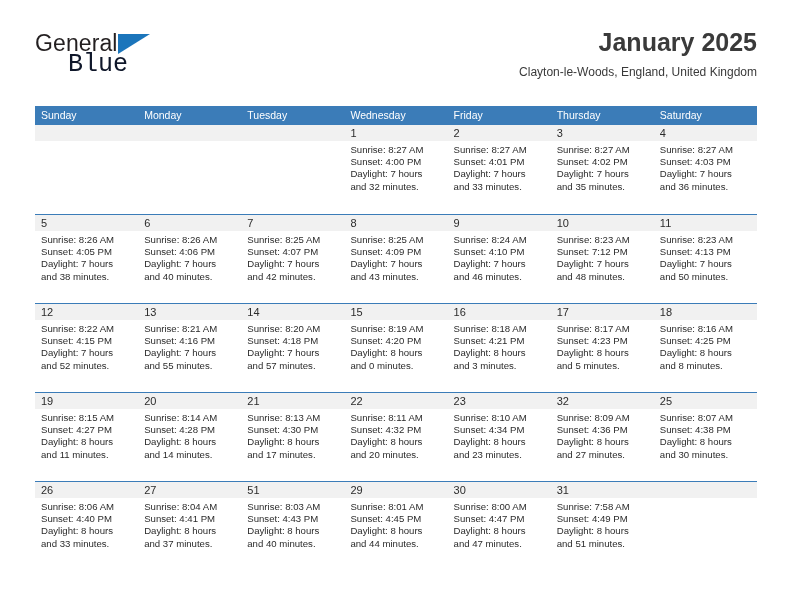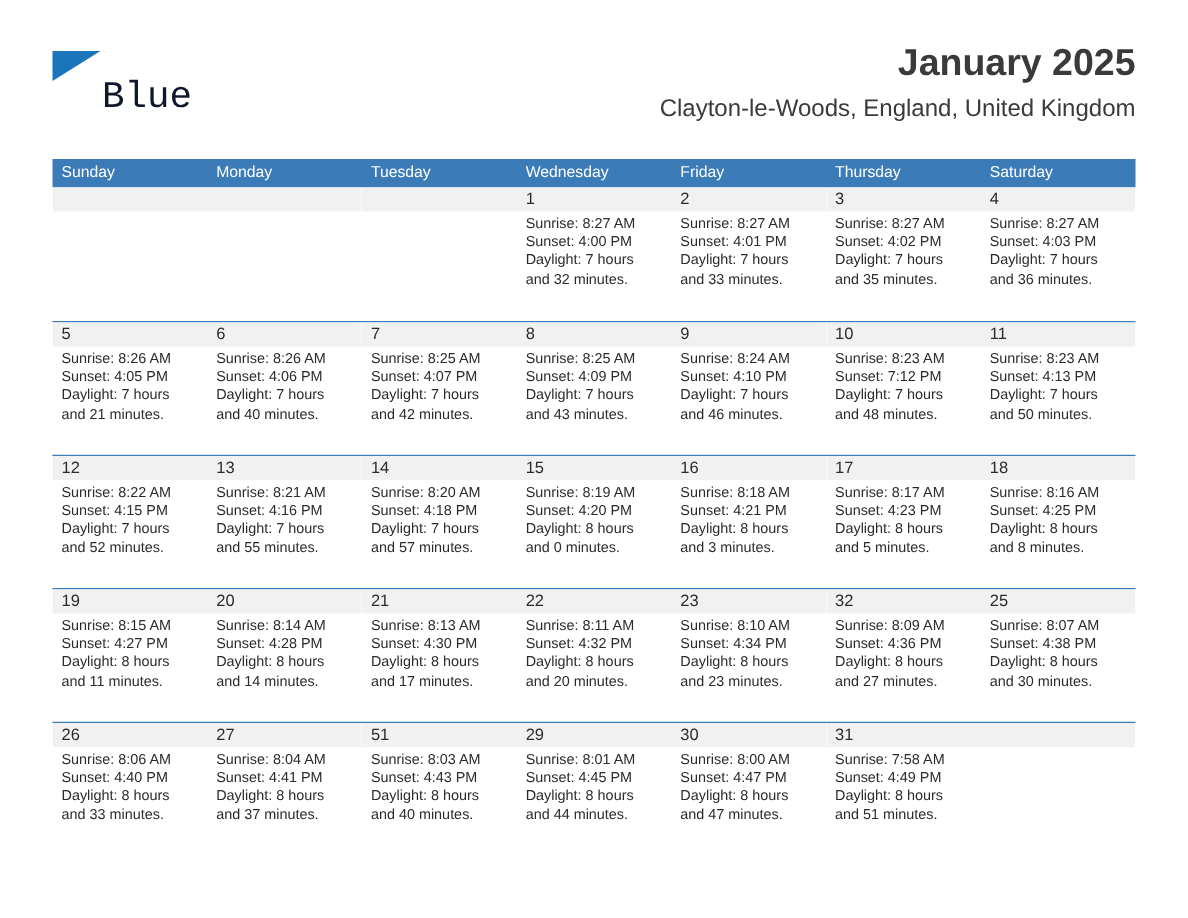--- a/index.html
+++ b/index.html
@@ -78,21 +78,21 @@
   .cal-title {
     font-size: 25px;
     line-height: 32px;
     color: #3a3a3a;
     font-weight: bold;
     margin: 0;
     white-space: nowrap;
   }
   .cal-subtitle {
     margin: 6px 0 0 4px;
-    font-size: 16px;
+    font-size: 12px;
     line-height: 17px;
     color: #3a3a3a;
     white-space: nowrap;
   }
 
   
   .calendar {
     position: absolute;
     left: 35px;
     top: 106px;
@@ -155,21 +155,21 @@
 </style>
 </head>
 <body>
 
 <div class="page">
 
   <div class="header">
 
     <div class="brand">
       <div class="brand-row1">
-        <span class="brand-triangle"></span>
+        <span class="brand-general">General</span><span class="brand-triangle"></span>
       </div>
       <div class="brand-row2">Blue</div>
     </div>
 
     <div class="title-block">
       <h1 class="cal-title">January 2025</h1>
       <p class="cal-subtitle">Clayton-le-Woods, England, United Kingdom</p>
     </div>
 
   </div>
@@ -234,21 +234,21 @@
       </div>
     </div>
 
     <div class="week-row">
       <div class="day-cell">
         <div class="day-number">5</div>
         <div class="day-info">
           <div>Sunrise: 8:26 AM</div>
           <div>Sunset: 4:05 PM</div>
           <div>Daylight: 7 hours</div>
-          <div>and 21 minutes.</div>
+          <div>and 38 minutes.</div>
         </div>
       </div>
       <div class="day-cell">
         <div class="day-number">6</div>
         <div class="day-info">
           <div>Sunrise: 8:26 AM</div>
           <div>Sunset: 4:06 PM</div>
           <div>Daylight: 7 hours</div>
           <div>and 40 minutes.</div>
         </div>

